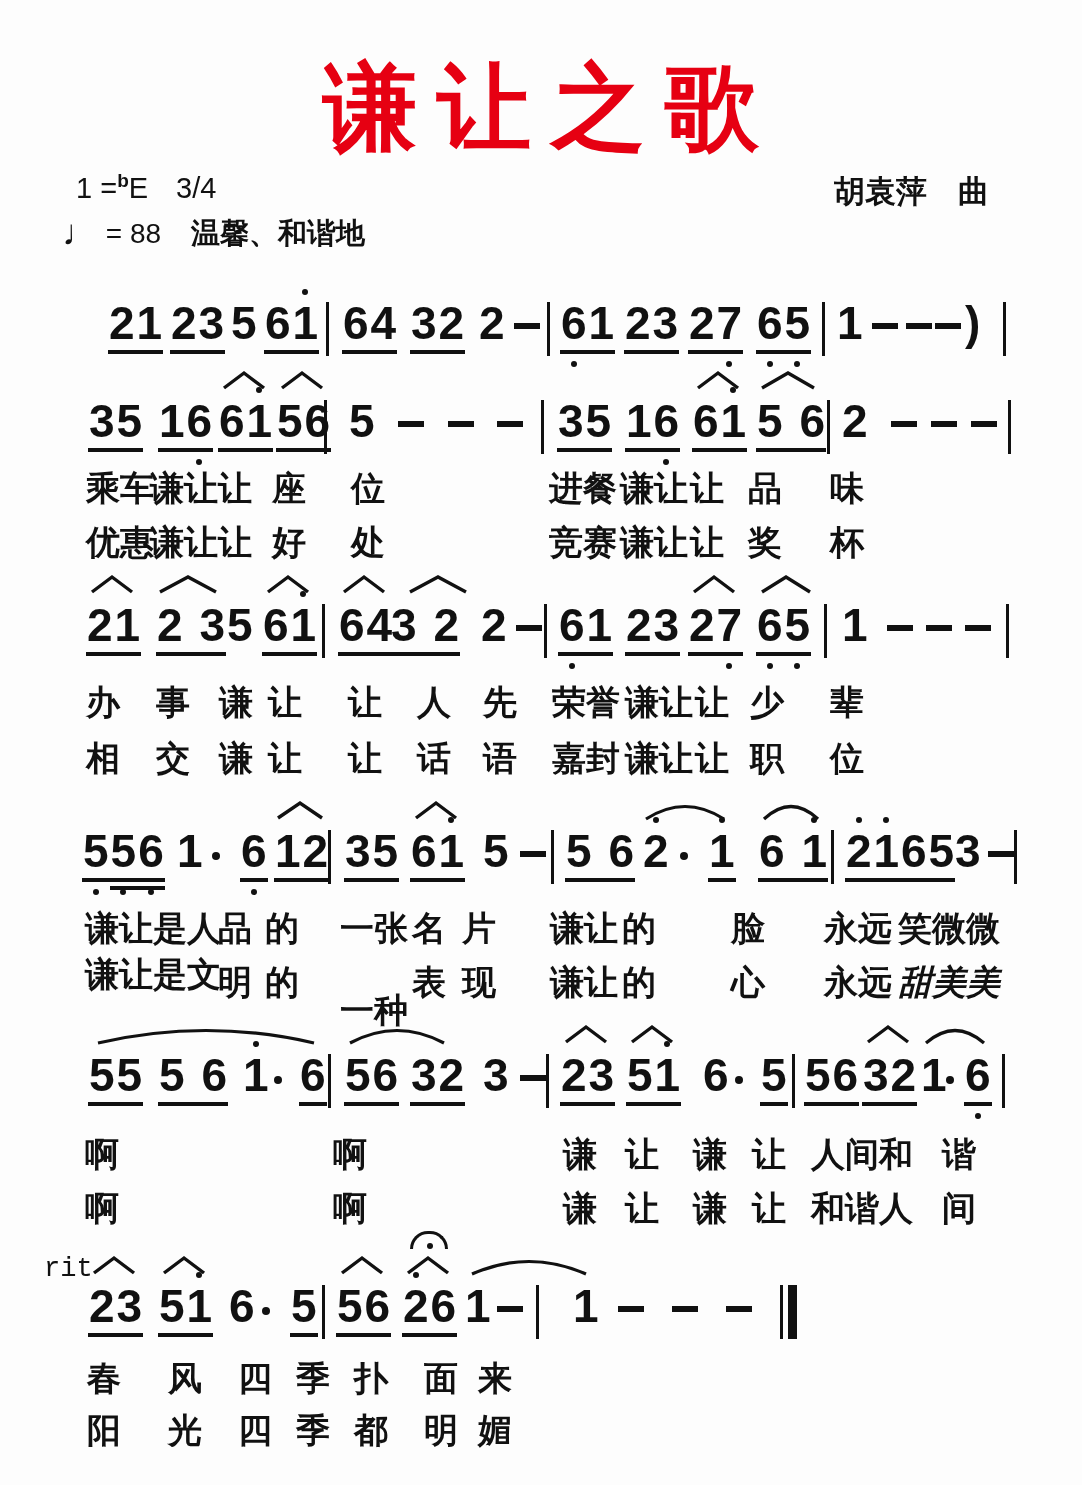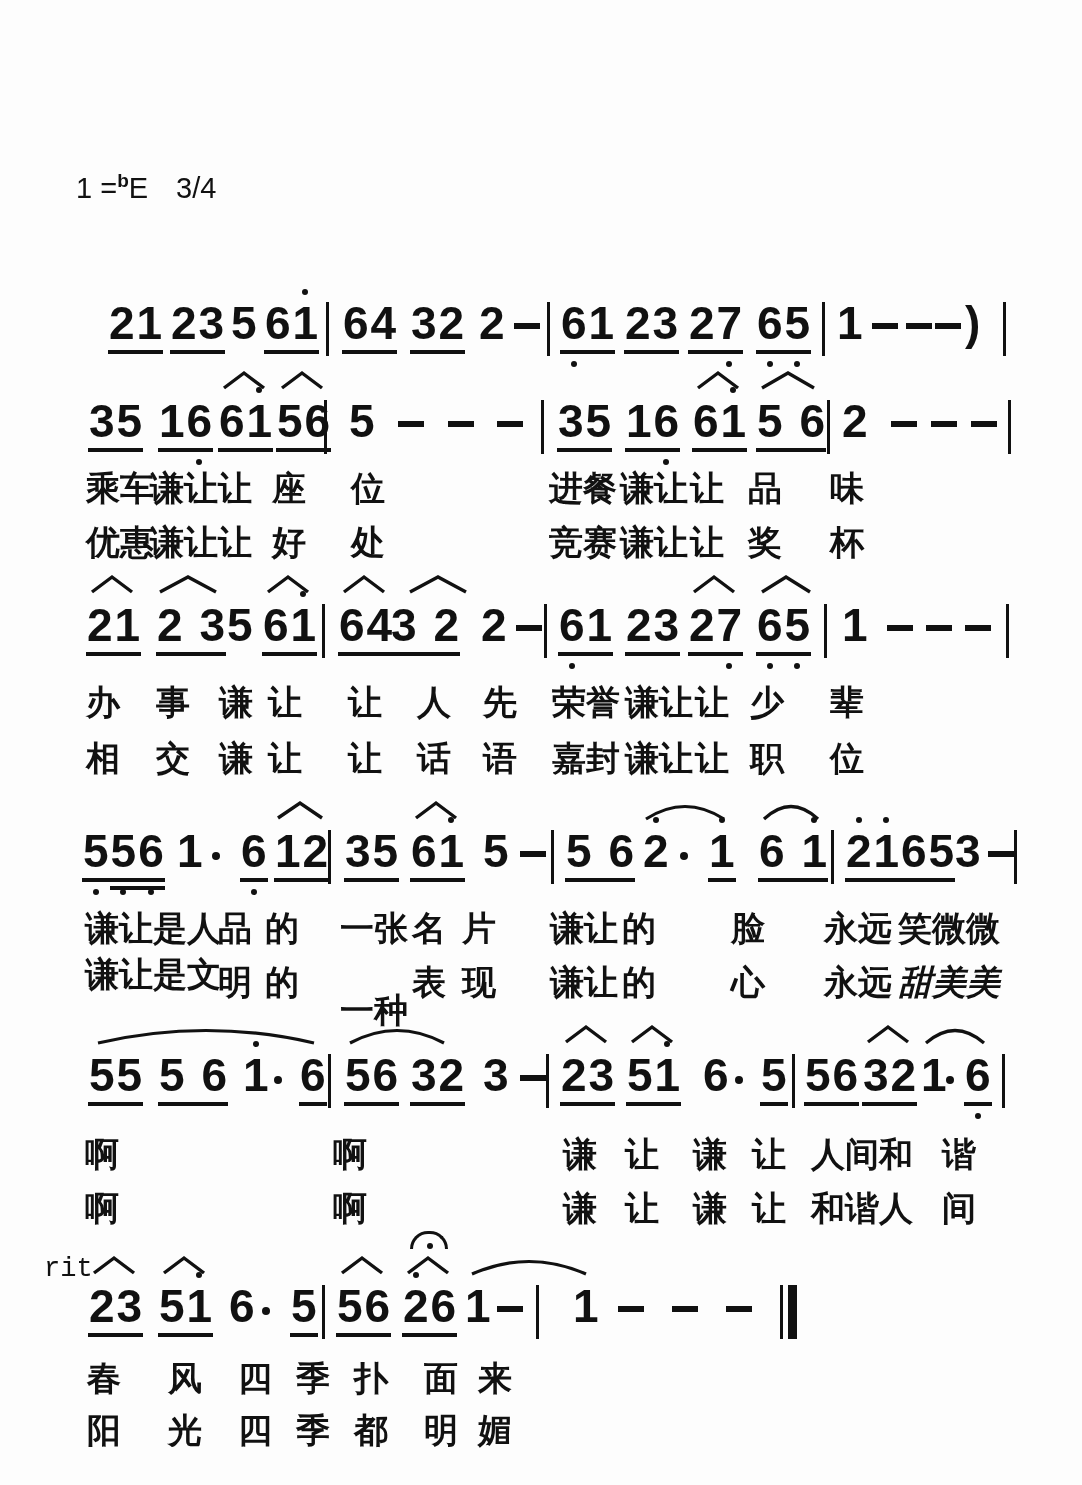--- a/index.html
+++ b/index.html
@@ -33,25 +33,27 @@
   #score .ferm .fa{display:block;width:32px;height:15px;border:3px solid #111;border-bottom:none;
                    border-radius:19px 19px 0 0;}
   #score .ferm .fd{position:absolute;left:17px;top:12px;width:6px;height:6px;background:#111;border-radius:50%;}
   #score .lyric{position:absolute;font-weight:700;font-size:34px;line-height:36px;white-space:pre;}
   .rit{position:absolute;left:44px;top:1254px;font-family:"Liberation Mono",monospace;font-size:27px;}
 </style>
 </head>
 <body>
 
 <div class="page">
+  <div class="title" style="color: rgb(230, 0, 18);">谦让之歌</div>
 
   <div class="keyline"><span>1 =</span><sup>b</sup><span>E</span><span class="meter">3/4</span></div>
 
-
-  <div class="credits"></div>
+  <div class="tempoline"><span class="glyph">♩</span><span> = 88</span><span class="mood">温馨、和谐地</span></div>
+
+  <div class="credits"><div>胡袁萍　曲</div></div>
 
   <div class="rit">rit</div>
 
   <div id="score">
       <div class="note u" style="left: 108px; top: 300px;"><span class="ch">2</span><span class="ch">1</span></div>
       <div class="note u" style="left: 170px; top: 300px;"><span class="ch">2</span><span class="ch">3</span></div>
       <div class="note" style="left: 230px; top: 300px;"><span class="ch">5</span></div>
       <div class="note u" style="left: 264px; top: 300px;"><span class="ch">6</span><span class="ch">1<i class="hid"></i></span></div>
       <div class="bar" style="left: 326px; top: 302px;"></div>
       <div class="note u" style="left: 342px; top: 300px;"><span class="ch">6</span><span class="ch">4</span></div>

